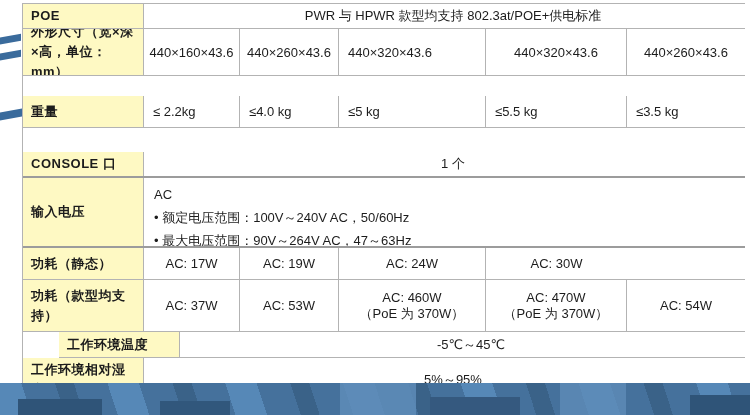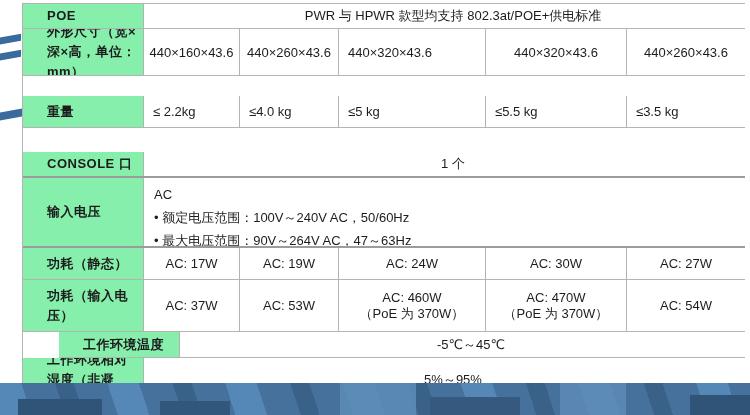--- a/index.html
+++ b/index.html
@@ -21,23 +21,23 @@
   .t-row{display:flex;border-bottom:1px solid #b3b3b3;align-items:stretch;}
   .t-row.thick{border-bottom:2px solid #9c9c9c;}
   .cell{
     box-sizing:border-box;
     display:flex;align-items:center;
     padding:2px 6px;
     overflow:hidden;
   }
   .label{
     width:121px;flex:0 0 121px;
-    background:#86efac;
+    background:#fef9c3;
     font-weight:bold;
-    padding-left:24px;
+    padding-left:8px;
     border-right:1px solid #b3b3b3;
     line-height:20px;
     letter-spacing:.5px;
   }
   .vcell{border-right:1px solid #b3b3b3;justify-content:center;text-align:center;}
   .vcell:last-child{border-right:none;}
   .c1{width:96px;flex:0 0 96px;}
   .c2{width:99px;flex:0 0 99px;}
   .c3{width:147px;flex:0 0 147px;}
   .c4{width:141px;flex:0 0 141px;}
@@ -133,25 +133,24 @@
         <div class="voltage-line">•  最大电压范围：90V～264V AC，47～63Hz</div>
       </div>
     </div>
 
     <div class="t-row r-pstatic">
       <div class="cell label">功耗（静态）</div>
       <div class="cell vcell c1">AC: 17W</div>
       <div class="cell vcell c2">AC: 19W</div>
       <div class="cell vcell c3">AC: 24W</div>
       <div class="cell vcell c4">AC: 30W</div>
-      <div class="cell vcell c5">AC: 27W</div>
     </div>
 
     <div class="t-row r-pfull">
-      <div class="cell label">功耗（输入电压）</div>
+      <div class="cell label">功耗（款型均支持）</div>
       <div class="cell vcell c1">AC: 37W</div>
       <div class="cell vcell c2">AC: 53W</div>
       <div class="cell vcell c3 multiline">AC: 460W
 （PoE 为 370W）</div>
       <div class="cell vcell c4 multiline">AC: 470W
 （PoE 为 370W）</div>
       <div class="cell vcell c5">AC: 54W</div>
     </div>
 
     <div class="t-row r-temp">

